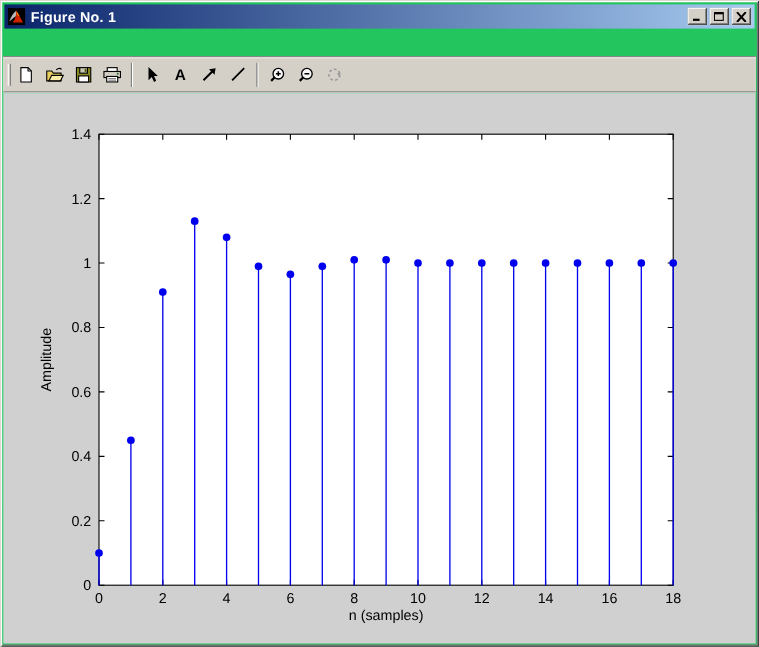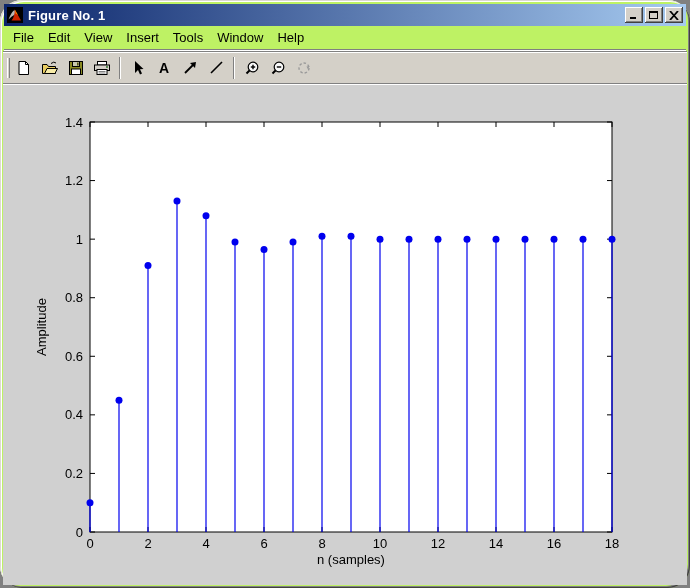--- a/index.html
+++ b/index.html
@@ -1,20 +1,20 @@
 <!DOCTYPE html>
 <html><head>
 <meta charset="utf-8">
 <style>
   html,body{margin:0;padding:0;background:#808080;}
   *{box-sizing:border-box;}
   body{width:690px;height:588px;position:relative;font-family:"Liberation Sans",sans-serif;}
-  .window{position:absolute;inset:0;background:#bef264;
+  .window{position:absolute;inset:0;background:#22c55e;
     box-shadow:inset 1px 1px 0 #dcd8d0,inset -1px -1px 0 #404040,
-               inset 2px 2px 0 #ffffff,inset -2px -2px 0 #808080;border-radius:22px;}
+               inset 2px 2px 0 #ffffff,inset -2px -2px 0 #808080;}
   .titlebar{position:absolute;left:4px;top:4px;right:4px;height:22px;
     background:linear-gradient(to right,#0a246a,#a6caf0);
     display:flex;align-items:center;padding:0 3px;}
   .titlebar .app-icon{width:16px;height:16px;flex:0 0 16px;}
   .title-text{color:#ffffff;font-weight:bold;font-size:13px;margin-left:5px;
     white-space:nowrap;letter-spacing:0.2px;}
   .tb-spacer{flex:1;}
   .ctl-btn{width:18px;height:16px;background:#d4d0c8;margin-left:2px;
     display:flex;align-items:center;justify-content:center;
     box-shadow:inset -1px -1px 0 #404040,inset 1px 1px 0 #ffffff,inset -2px -2px 0 #808080;
@@ -64,29 +64,20 @@
         <rect x="0.5" y="1" width="8" height="2" fill="#000"></rect>
       </svg>
     </div>
     <div class="ctl-btn">
       <svg width="10" height="9" viewBox="0 0 10 9">
         <path d="M1 0 L5 4.5 L9 0 M1 9 L5 4.5 L9 9" stroke="#000" stroke-width="1.8" fill="none"></path>
       </svg>
     </div>
   </div>
 
-  <div class="menubar">
-    <span class="menu-item">File</span>
-    <span class="menu-item">Edit</span>
-    <span class="menu-item">View</span>
-    <span class="menu-item">Insert</span>
-    <span class="menu-item">Tools</span>
-    <span class="menu-item">Window</span>
-    <span class="menu-item">Help</span>
-  </div>
 
   <div class="toolbar">
     <div class="grip"></div>
     <div class="tool-btn">
       <svg width="16" height="16" viewBox="0 0 16 16">
         <path d="M3 1.5 h6.5 l3 3 V14.5 H3 Z" fill="#ffffff" stroke="#000"></path>
         <path d="M9.5 1.5 v3 h3" fill="none" stroke="#000"></path>
       </svg>
     </div>
     <div class="tool-btn">

